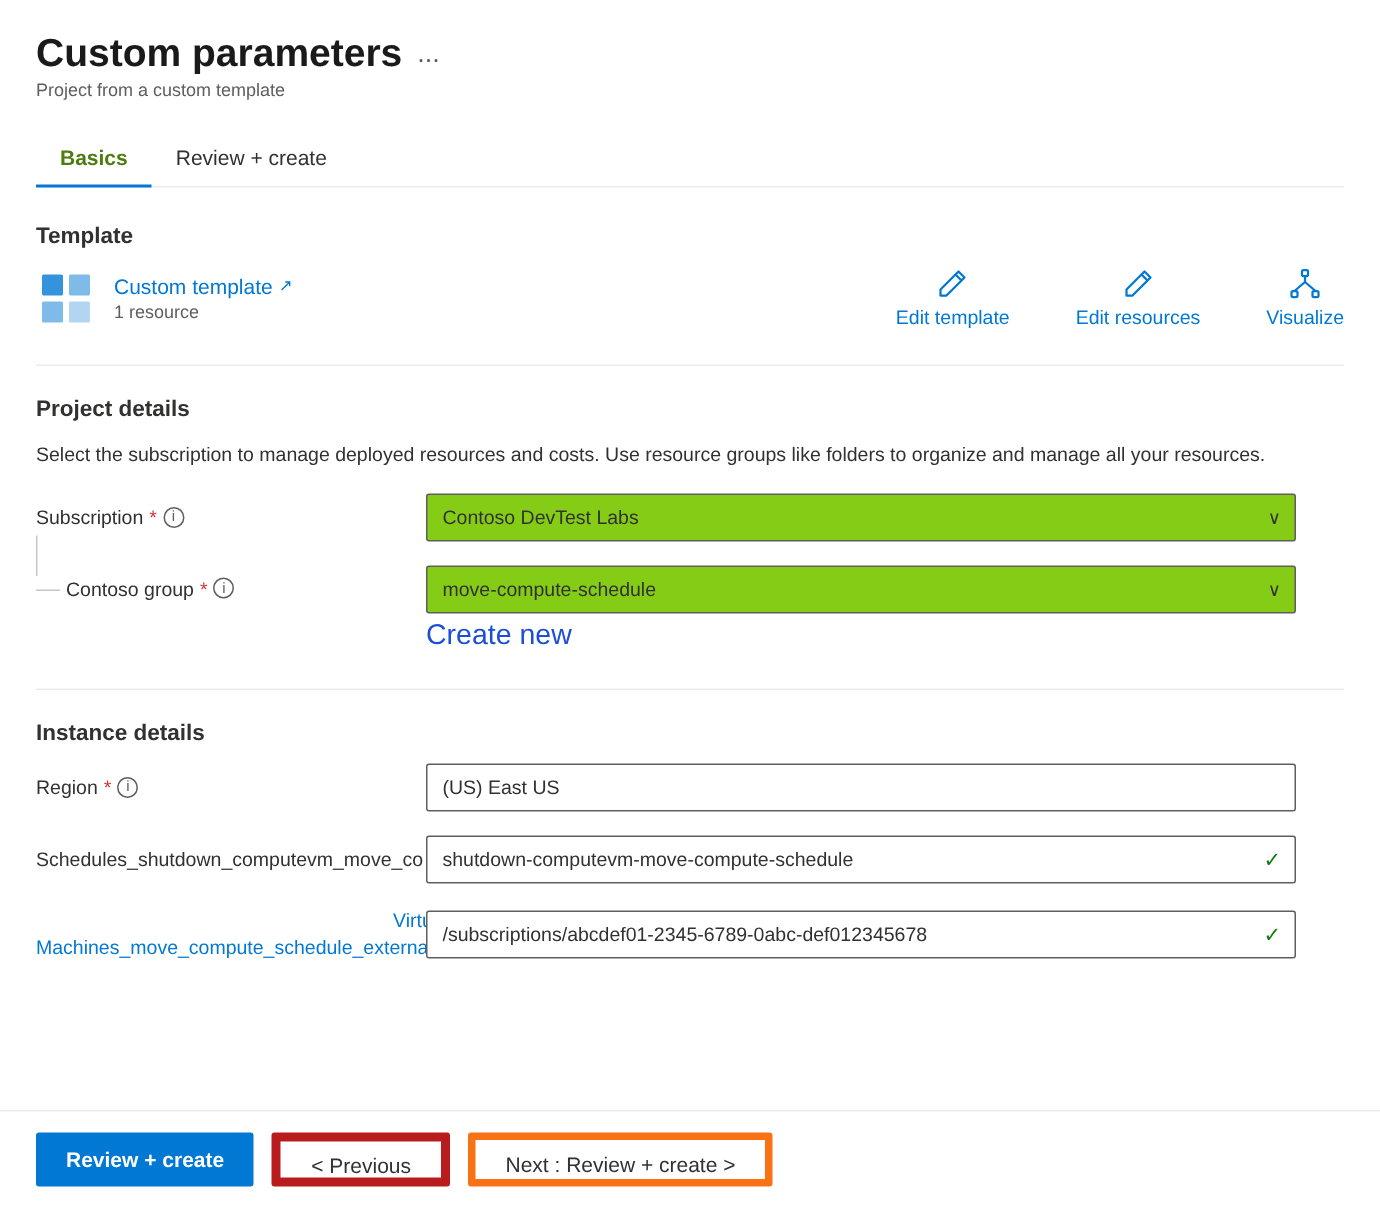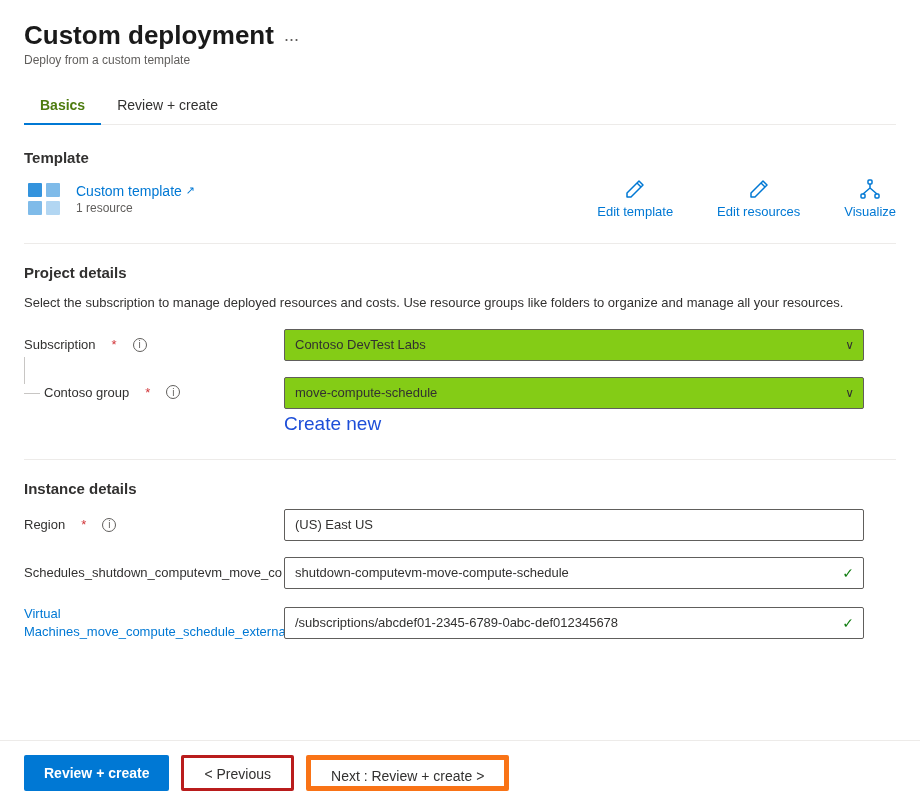--- a/index.html
+++ b/index.html
@@ -125,22 +125,23 @@
       display: flex;
       align-items: center;
       margin-bottom: 16px;
     }
     .form-label {
       width: 260px;
       font-size: 13px;
       color: #323130;
       display: flex;
       align-items: center;
-      gap: 16px;
+      gap: 4px;
       flex-shrink: 0;
+      text-align: right;
     }
     .required-star {
       color: #d13438;
     }
     .info-icon {
       display: inline-flex;
       align-items: center;
       justify-content: center;
       width: 14px;
       height: 14px;
@@ -221,21 +222,21 @@
       padding: 8px 20px;
       font-size: 14px;
       font-weight: 600;
       cursor: pointer;
       border-radius: 2px;
       height: 36px;
     }
     .btn-secondary {
       background: #fff;
       color: #323130;
-      border: 3px solid #b91c1c;
+      border: 6px solid #b91c1c;
       padding: 8px 20px;
       font-size: 14px;
       cursor: pointer;
       border-radius: 2px;
       height: 36px;
     }
     .btn-outline {
       background: #fff;
       color: #323130;
       border: 5px solid #f97316;
@@ -280,24 +281,24 @@
     }
   </style>
 </head>
 <body>
 
 <div class="page-container">
   <div class="content-area">
 
     <div class="page-header">
       <div class="page-title">
-        <span>Custom deployment</span>
+        <span>Custom parameters</span>
         <span class="ellipsis">...</span>
       </div>
-      <div class="page-subtitle">Deploy from a custom template</div>
+      <div class="page-subtitle">Project from a custom template</div>
     </div>
 
     <div class="tabs">
       <div class="tab active">
         <span>Basics</span>
       </div>
       <div class="tab">
         <span>Review + create</span>
       </div>
     </div>

